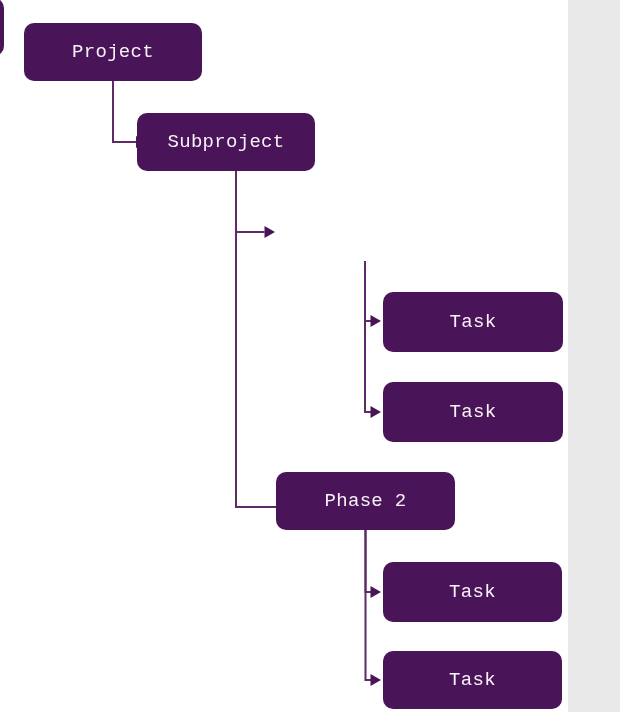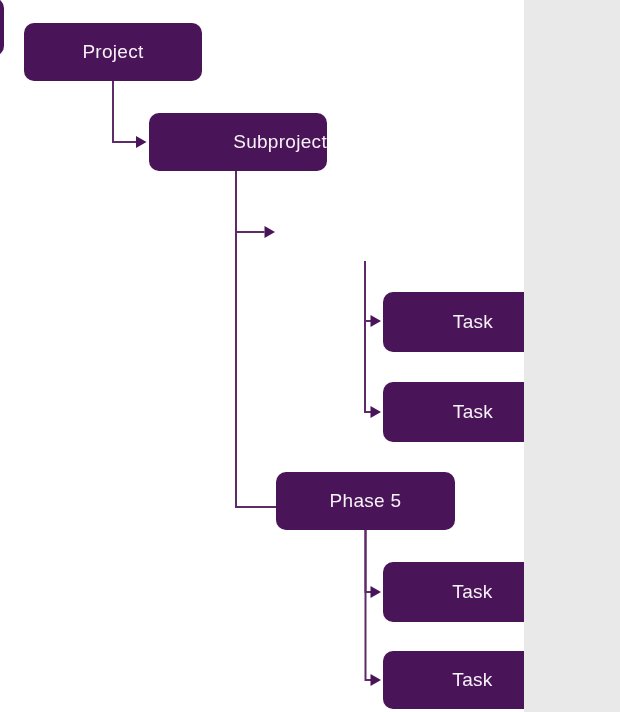--- a/index.html
+++ b/index.html
@@ -9,24 +9,25 @@
     --text-color:#f7f2f8;
     --background:#ffffff;
   }
   html,body{margin:0;padding:0;}
   body{
     font-family:"Liberation Sans", sans-serif;
     background:#e9e9e9;
   }
   .canvas{
     position:relative;
-    width:524px;
+    width:568px;
     height:712px;
     background:var(--background);
     overflow:hidden;
+    font-family:Liberation Mono, monospace;
   }
   .edges{
     position:absolute;
     left:0;top:0;
     width:620px;height:712px;
   }
   .edge{
     stroke:var(--edge-color);
     stroke-width:2;
     fill:none;
@@ -80,35 +81,35 @@
   </svg>
 
   <div class="node" style="left:-175px;top:-2px;width:179px;height:58px;">
     <span></span>
   </div>
 
   <div class="node" style="left:24px;top:23px;width:178px;height:58px;">
     <span>Project</span>
   </div>
 
-  <div class="node" style="left:149px;top:113px;width:178px;height:58px;justify-content:flex-end;">
+  <div class="node" style="left:137px;top:113px;width:178px;height:58px;">
     <span>Subproject</span>
   </div>
 
 
   <div class="node" style="left:383px;top:292px;width:180px;height:60px;">
     <span>Task</span>
   </div>
 
   <div class="node" style="left:383px;top:382px;width:180px;height:60px;">
     <span>Task</span>
   </div>
 
   <div class="node" style="left:276px;top:472px;width:179px;height:58px;">
-    <span>Phase 5</span>
+    <span>Phase 2</span>
   </div>
 
   <div class="node" style="left:383px;top:562px;width:179px;height:60px;">
     <span>Task</span>
   </div>
 
   <div class="node" style="left:383px;top:651px;width:179px;height:58px;">
     <span>Task</span>
   </div>
 

